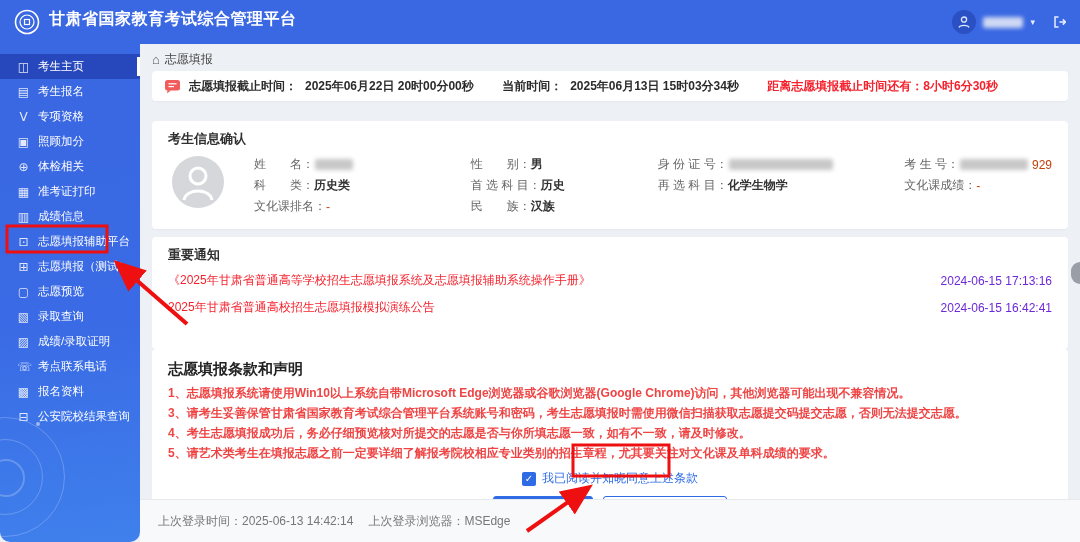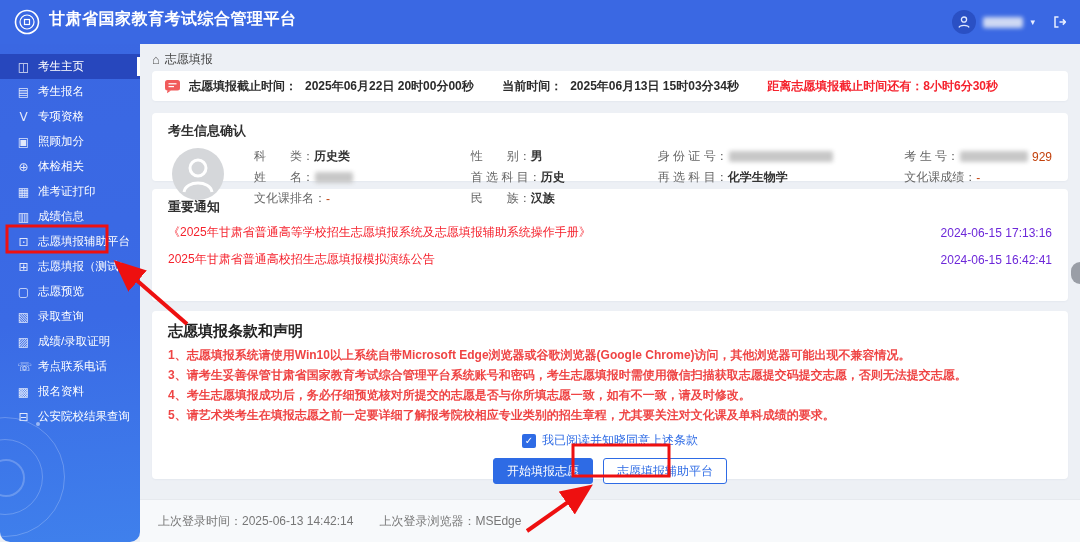--- a/index.html
+++ b/index.html
@@ -37,54 +37,54 @@
         padding:6px 12px 0 12px;box-sizing:border-box;font-size:12px;}
   .crumb{display:flex;align-items:center;gap:5px;color:#454545;height:18px;margin-bottom:3px;}
   .crumb .home{font-size:13px;color:#555;}
   .card{background:#fff;border-radius:4px;box-shadow:0 1px 2px rgba(30,50,90,.04);}
   
   .alert{height:30px;display:flex;align-items:center;padding:0 70px 0 12px;box-sizing:border-box;justify-content:space-between;}
   .al-left{display:flex;align-items:center;gap:8px;}
   .al-strong{color:#2b2b2b;font-weight:700;}
   .al-red{color:#f5222d;font-weight:700;}
   
-  .cand{margin-top:12px;height:68px;padding:9px 16px;box-sizing:border-box;}
+  .cand{margin-top:20px;height:108px;padding:9px 16px;box-sizing:border-box;}
   .sec-title{font-size:13px;font-weight:700;color:#303030;}
   .cand-body{display:flex;margin-top:6px;align-items:flex-start;}
   .cavatar{width:52px;height:52px;border-radius:50%;background:#d5d7da;margin:2px 30px 0 4px;flex:0 0 auto;}
   .col{display:flex;flex-direction:column;}
   .col1{width:218px;} .col2{width:188px;} .col3{width:248px;} .col4{flex:1;}
   .fld{height:21px;display:flex;align-items:center;white-space:nowrap;}
   .flabel{color:#666;}
   .fval{color:#c2410c;}
   .fval.b{color:#333;font-weight:700;}
   .mask{display:none;}
   .mask-sm,.mask-md,.mask-lg{display:inline-block;height:11px;background:#c7c7c7;border-radius:2px;
        filter:blur(2px);vertical-align:middle;margin:0 4px 0 1px;}
   .mask-sm{width:38px;} .mask-md{width:68px;} .mask-lg{width:104px;}
   
   .notice{margin-top:8px;height:112px;padding:9px 16px;box-sizing:border-box;}
   .n-row{height:27px;display:flex;align-items:center;justify-content:space-between;cursor:pointer;}
   .n-title{color:#f5222d;}
   .n-date{color:#6d28d9;}
   
-  .terms{margin-top:10px;padding:11px 16px 12px;box-sizing:border-box;height:168px;}
+  .terms{padding:11px 16px 12px;box-sizing:border-box;height:168px;}
   .t-title{font-size:15px;font-weight:700;color:#222;}
   .t-line{color:#ef4444;line-height:19px;margin-top:1px;font-weight:bold;}
   .agree{display:flex;align-items:center;justify-content:center;gap:6px;margin-top:7px;}
   .chk{width:14px;height:14px;border-radius:2px;background:#2e6be5;color:#fff;font-size:10px;
        display:flex;align-items:center;justify-content:center;cursor:pointer;}
   .agree-lbl{color:#2e6be5;}
   .btn-row{display:flex;justify-content:center;gap:10px;margin-top:9px;}
   .btn{font-size:12px;border-radius:3px;padding:6px 13px;cursor:pointer;border:1px solid #2e6be5;line-height:1;}
   .btn-primary{background:#2e6be5;color:#fff;}
   .btn-outline{background:#fff;color:#2e6be5;}
   
   .foot{position:absolute;left:140px;right:0;bottom:0;height:42px;background:#f7f9fb;border-top:1px solid #e6e9ee;
-        display:flex;align-items:center;padding-left:18px;color:#777;font-size:12px;gap:26px;z-index:3;}
+        display:flex;align-items:center;padding-left:18px;color:#777;font-size:12px;gap:15px;z-index:3;}
   .foot b{font-weight:400;color:#777;}
   
   .edge-handle{position:absolute;right:0;top:262px;width:9px;height:22px;background:#9a9ea6;
         border-radius:11px 0 0 11px;z-index:6;cursor:pointer;}
   
   .overlay{position:absolute;left:0;top:0;z-index:40;pointer-events:none;}
 </style>
 </head>
 <body>
 
@@ -229,29 +229,29 @@
     <div class="cand-body">
       <div class="cavatar">
         <svg width="52" height="52" viewBox="0 0 52 52">
           <circle cx="26" cy="20" r="8" fill="none" stroke="#fff" stroke-width="3"></circle>
           <path d="M12 44 C14 32 38 32 40 44" fill="none" stroke="#fff" stroke-width="3"></path>
         </svg>
       </div>
       <div class="col col1">
 
           <div class="fld">
-            <span class="flabel">科　　类：</span>
-
-            <span class="fval b">历史类</span>
-          </div>
-
-          <div class="fld">
             <span class="flabel">姓　　名：</span>
             <span class="mask mask-sm"></span>
             <span class="fval"></span>
+          </div>
+
+          <div class="fld">
+            <span class="flabel">科　　类：</span>
+
+            <span class="fval b">历史类</span>
           </div>
 
           <div class="fld">
             <span class="flabel">文化课排名：</span>
 
             <span class="fval">-</span>
           </div>
         </div>
       <div class="col col2">
 

